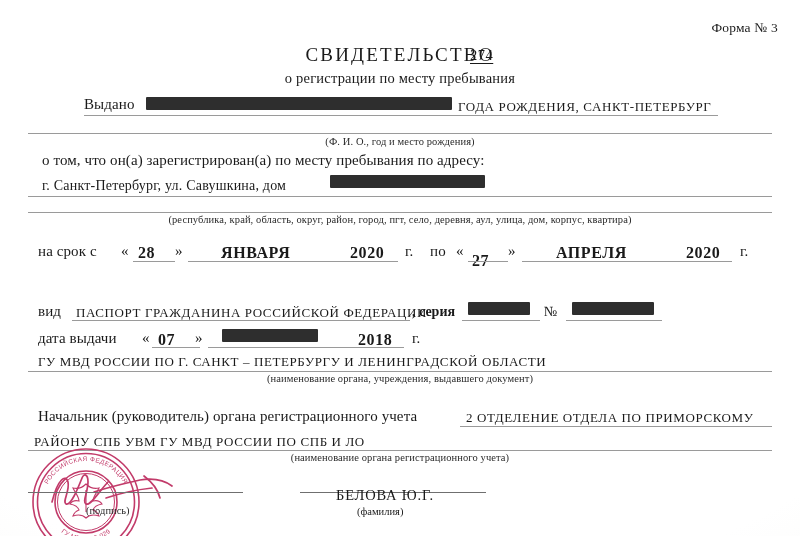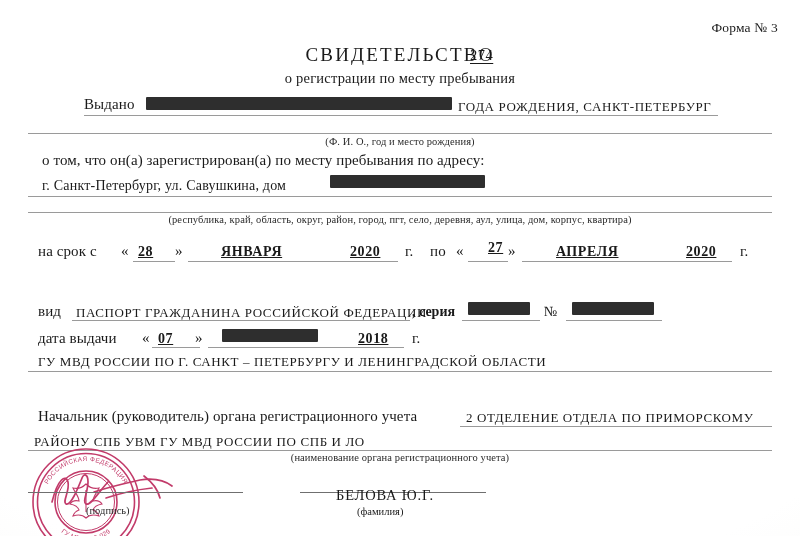--- a/index.html
+++ b/index.html
@@ -89,23 +89,22 @@
   .typed {
     font-size: 14px;
     letter-spacing: .2px;
   }
   .typed-caps {
     font-size: 13px;
     letter-spacing: .6px;
   }
   .bold-caps {
     font-weight: bold;
-    font-size: 14px;
+    font-size: 16px;
     letter-spacing: .6px;
-    text-decoration: underline;
   }
   .quote { font-size: 15px; }
 
   
   .stamp {
     left: 30px;
     top: 446px;
     width: 112px;
     height: 112px;
   }
@@ -169,21 +168,21 @@
 
   <div class="abs lbl" style="left:38px; top:243px;">на срок с</div>
   <div class="abs quote" style="left:121px; top:243px;">«</div>
   <div class="abs bold-caps" style="left:138px; top:244px;">28</div>
   <div class="abs quote" style="left:175px; top:243px;">»</div>
   <div class="abs bold-caps" style="left:221px; top:244px;">ЯНВАРЯ</div>
   <div class="abs bold-caps" style="left:350px; top:244px;">2020</div>
   <div class="abs lbl" style="left:405px; top:243px;">г.</div>
   <div class="abs lbl" style="left:430px; top:243px;">по</div>
   <div class="abs quote" style="left:456px; top:243px;">«</div>
-  <div class="abs bold-caps" style="left:472px; top:240px;margin-left:16px;">27</div>
+  <div class="abs bold-caps" style="left:472px; top:252px;">27</div>
   <div class="abs quote" style="left:508px; top:243px;">»</div>
   <div class="abs bold-caps" style="left:556px; top:244px;">АПРЕЛЯ</div>
   <div class="abs bold-caps" style="left:686px; top:244px;">2020</div>
   <div class="abs lbl" style="left:740px; top:243px;">г.</div>
 
   <div class="abs rule" style="left:133px; top:261px; width:42px;"></div>
   <div class="abs rule" style="left:188px; top:261px; width:210px;"></div>
   <div class="abs rule" style="left:468px; top:261px; width:40px;"></div>
   <div class="abs rule" style="left:522px; top:261px; width:210px;"></div>
 
@@ -203,20 +202,21 @@
   <div class="abs bold-caps" style="left:158px; top:331px;">07</div>
   <div class="abs quote" style="left:195px; top:330px;">»</div>
   <div class="abs redact" style="left:222px; top:329px; width:96px;"></div>
   <div class="abs bold-caps" style="left:358px; top:331px;">2018</div>
   <div class="abs lbl" style="left:412px; top:330px;">г.</div>
   <div class="abs rule" style="left:152px; top:347px; width:48px;"></div>
   <div class="abs rule" style="left:208px; top:347px; width:196px;"></div>
 
   <div class="abs typed-caps" style="left:38px; top:354px; white-space:nowrap;">ГУ  МВД  РОССИИ  ПО  Г. САНКТ – ПЕТЕРБУРГУ  И  ЛЕНИНГРАДСКОЙ ОБЛАСТИ</div>
   <div class="abs rule" style="left:28px; top:371px; width:744px;"></div>
+  <div class="abs tiny" style="left:28px; top:373px; width:744px;">(наименование органа, учреждения, выдавшего документ)</div>
 
   <div class="abs lbl" style="left:38px; top:408px;">Начальник (руководитель) органа регистрационного учета</div>
   <div class="abs typed-caps" style="left:466px; top:410px; white-space:nowrap;">2 ОТДЕЛЕНИЕ ОТДЕЛА  ПО ПРИМОРСКОМУ</div>
   <div class="abs rule" style="left:460px; top:426px; width:312px;"></div>
   <div class="abs typed-caps" style="left:34px; top:434px; white-space:nowrap;">РАЙОНУ СПБ УВМ  ГУ  МВД РОССИИ  ПО СПБ  И  ЛО</div>
   <div class="abs rule" style="left:28px; top:450px; width:744px;"></div>
   <div class="abs tiny" style="left:28px; top:452px; width:744px;">(наименование органа регистрационного учета)</div>
 
   <div class="abs stamp">
     <svg viewBox="0 0 112 112" width="112" height="112" aria-hidden="true">

